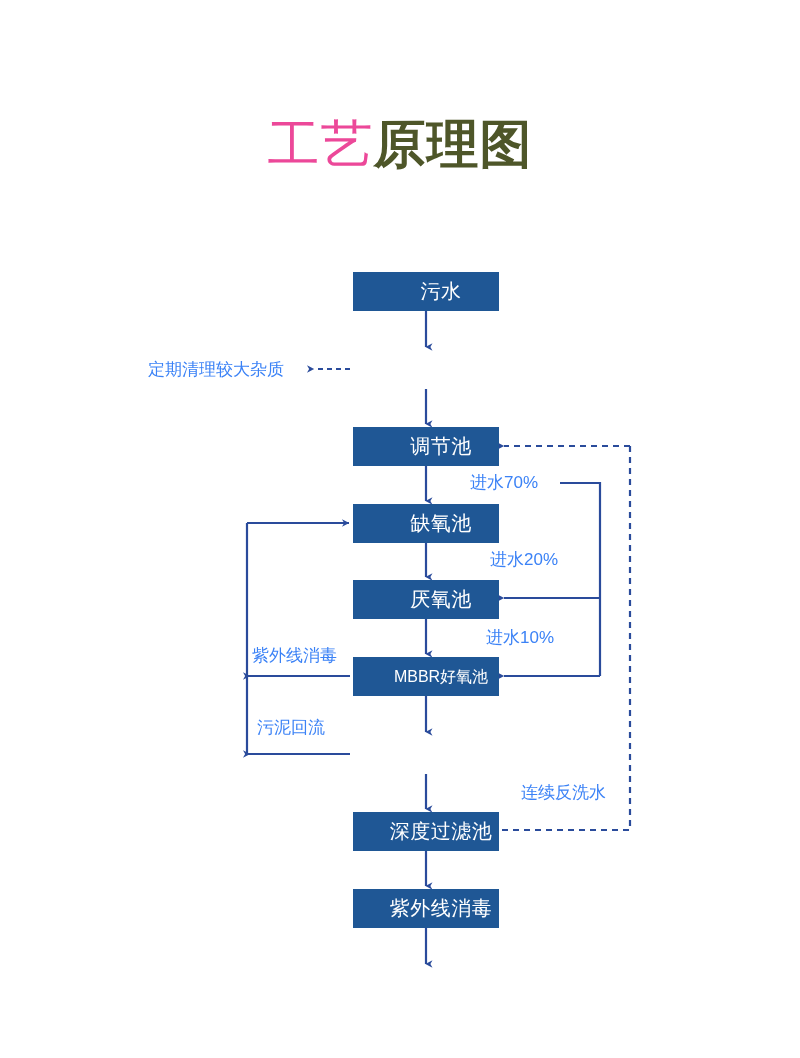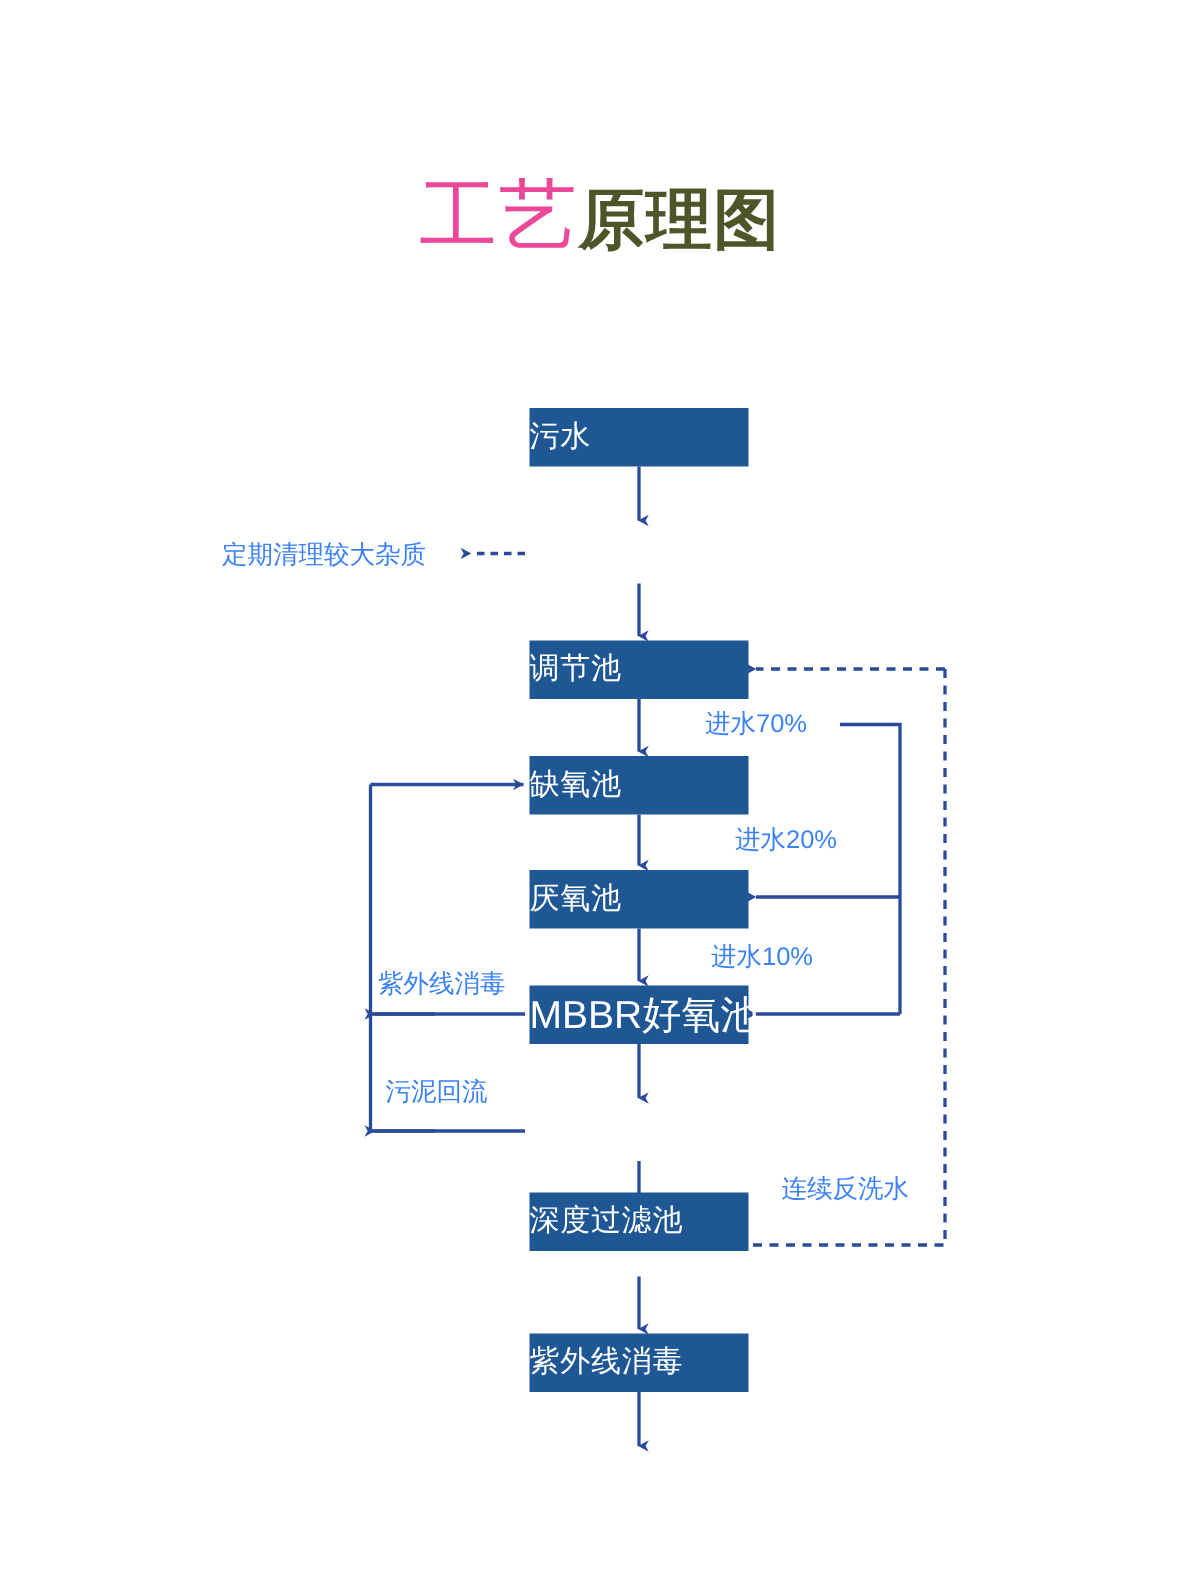--- a/index.html
+++ b/index.html
@@ -31,21 +31,21 @@
     white-space: nowrap;
     line-height: 1;
   }
   #title .t-light {
     font-size: 52px;
     font-weight: 400;
     color: #ec4899;
     letter-spacing: 1px;
   }
   #title .t-bold {
-    font-size: 44px;
+    font-size: 52px;
     font-weight: 700;
     color: #4e5629;
     letter-spacing: 1px;
   }
   
   #wires {
     position: absolute;
     left: 0; top: 0;
     width: 800px;
     height: 1058px;
@@ -54,26 +54,27 @@
   
   .pbox {
     position: absolute;
     left: 353px;
     width: 146px;
     height: 39px;
     background: #1f5795;
     color: #ffffff;
     font-size: 20px;
     line-height: 39px;
-    text-align: left;
+    text-align: center;
     white-space: nowrap;
     letter-spacing: 0.5px;
     box-sizing: border-box;
+    padding-left: 30px;
   }
-  .pbox.narrowtext { font-size: 26px; letter-spacing: 0; }
+  .pbox.narrowtext { font-size: 16px; letter-spacing: 0; }
   
   .lbl {
     position: absolute;
     font-size: 17px;
     color: #3b82f6;
     white-space: nowrap;
     line-height: 1;
   }
 </style>
 </head>
@@ -130,24 +131,24 @@
 
     <path d="M502,830 L630,830 L630,446" stroke="#2a4b9b" stroke-width="2.2" stroke-dasharray="6,5" fill="none"></path>
     <line x1="630" y1="446" x2="504" y2="446" stroke="#2a4b9b" stroke-width="2.2" stroke-dasharray="6,5" marker-end="url(#ahLeft)" fill="none"></line>
   </svg>
 
   <div class="pbox" style="top:272px">污水</div>
   <div class="pbox" style="top:504px">缺氧池</div>
   <div class="pbox" style="top:427px">调节池</div>
   <div class="pbox" style="top:580px">厌氧池</div>
   <div class="pbox narrowtext" style="top:657px">MBBR好氧池</div>
-  <div class="pbox" style="top:795px">深度过滤池</div>
+  <div class="pbox" style="top:812px">深度过滤池</div>
   <div class="pbox" style="top:889px">紫外线消毒</div>
 
   <div class="lbl" style="left:148px; top:361px">定期清理较大杂质</div>
   <div class="lbl" style="left:470px; top:474px">进水70%</div>
   <div class="lbl" style="left:490px; top:551px">进水20%</div>
-  <div class="lbl" style="left:474px; top:629px">进水10%</div>
+  <div class="lbl" style="left:486px; top:629px">进水10%</div>
   <div class="lbl" style="left:252px; top:647px">紫外线消毒</div>
   <div class="lbl" style="left:257px; top:719px">污泥回流</div>
   <div class="lbl" style="left:521px; top:784px">连续反洗水</div>
 
 </div>
 
 </body></html>

